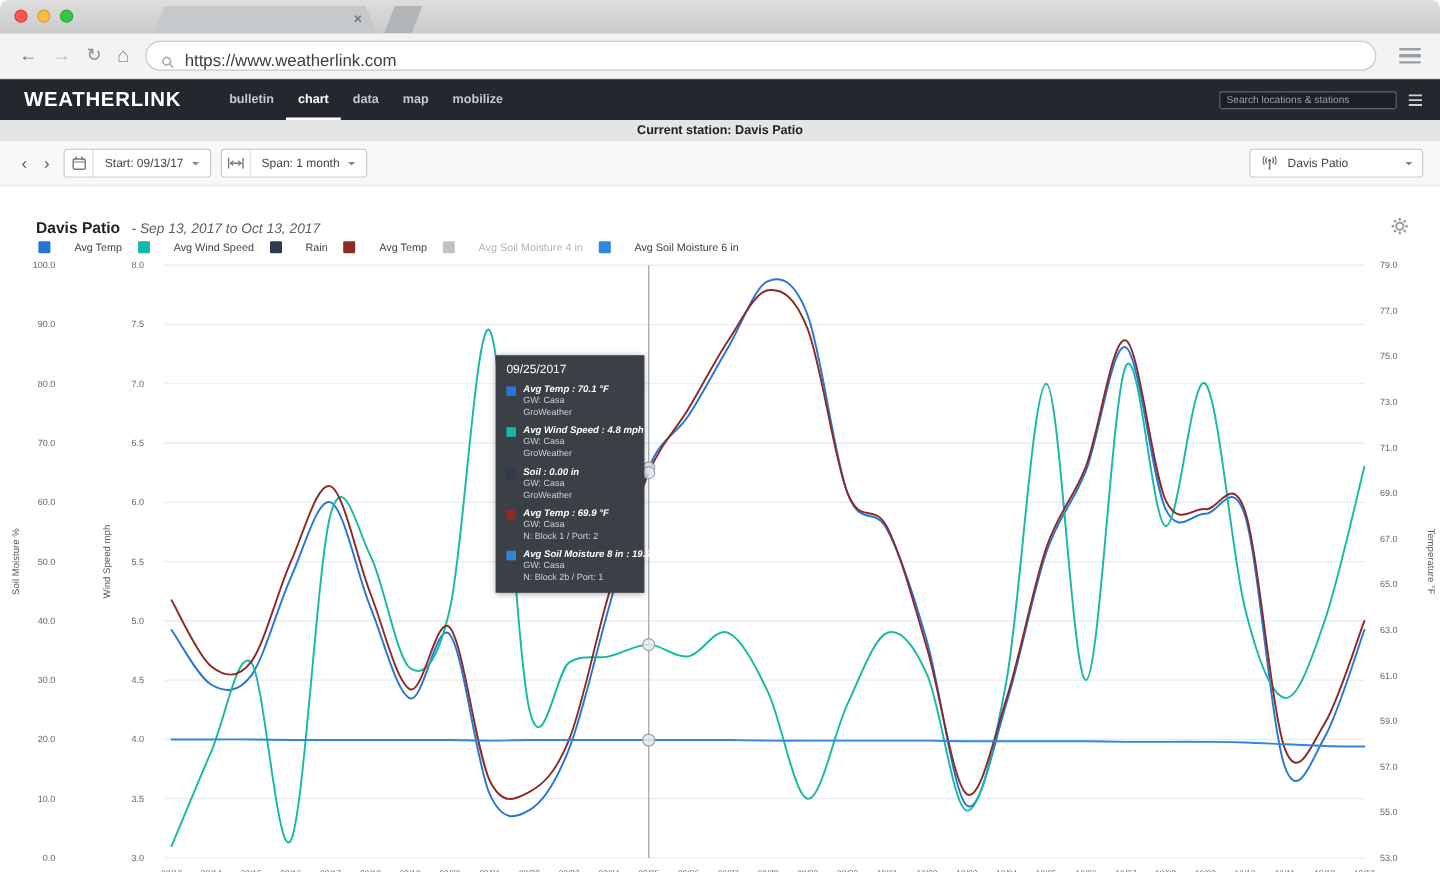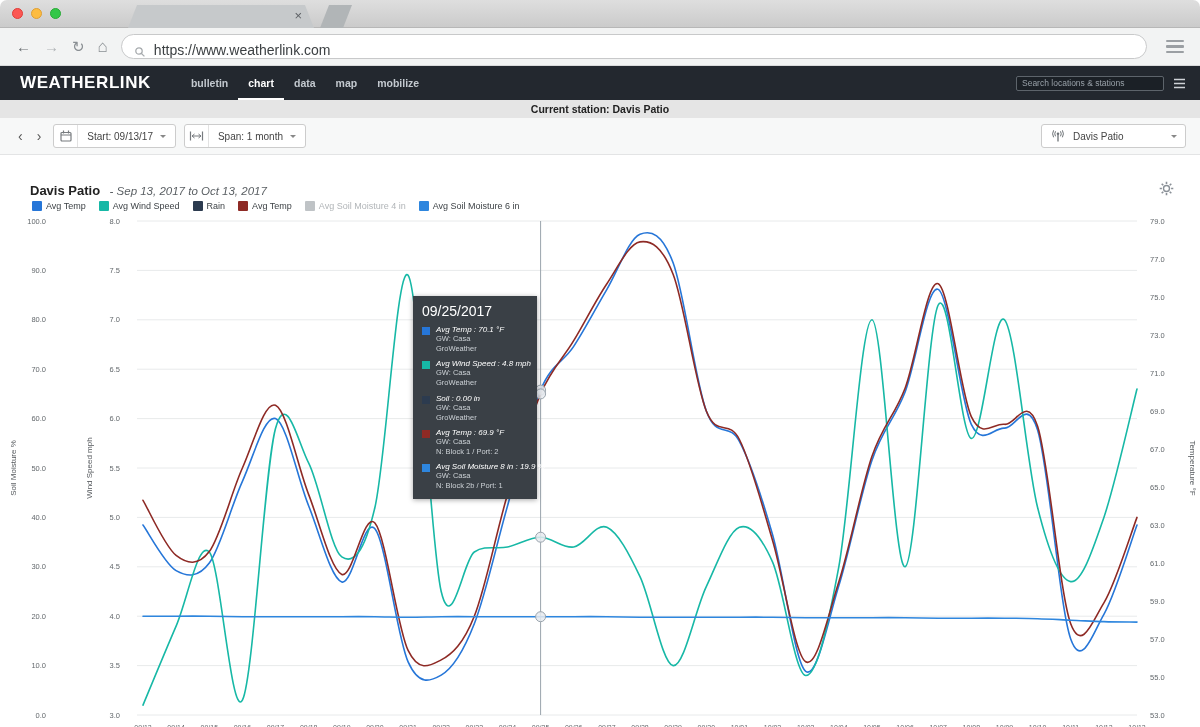--- a/index.html
+++ b/index.html
@@ -67,39 +67,39 @@
   .station-select .caret { margin-left:auto; }
   .station-select .sel-ico { border:none; width:auto; }
 
   
   .chart-panel { position:absolute; top:173px; left:0; width:1200px; height:572px; background:#fff; }
   .chart-header { position:absolute; top:8px; left:30px; right:26px; height:20px; }
   .chart-title { font-size:13px; font-weight:bold; color:#222; }
   .chart-subtitle { font-size:11.5px; font-style:italic; color:#5a5f63; margin-left:5px; }
   .gear { position:absolute; right:0; top:0; }
   .legend { position:absolute; top:28px; left:32px; display:flex; align-items:center; gap:13px; }
-  .legend-item { display:flex; align-items:center; gap:4px; }
+  .legend-item { display:flex; align-items:center; gap:20px; }
   .legend-swatch { width:10px; height:10px; border-radius:1px; display:inline-block; }
   .legend-label { font-size:9px; color:#3e4347; }
   .legend-item.disabled .legend-label { color:#b1b5b8; }
   #chart-svg { position:absolute; top:42px; left:0; }
   #chart-svg text { font-family:"Liberation Sans", sans-serif; }
   #chart-svg .grid { stroke:#e8eaeb; stroke-width:1; }
   #chart-svg .crosshair { stroke:#9aa4ad; stroke-width:1; }
   #chart-svg .tick { font-size:7.5px; fill:#63686c; }
   #chart-svg .xtick { font-size:7px; fill:#63686c; }
   #chart-svg .axis-title { font-size:8px; fill:#55595d; }
 
   
   .tooltip { position:absolute; left:413px; top:123px; width:124px; background:#3a4046; color:#fff;
     padding:7px 9px 3px 9px; box-shadow:0 1px 5px rgba(0,0,0,.35); z-index:5; }
-  .tip-date { font-size:14px; margin-bottom:6px; color:#fff; }
+  .tip-date { font-size:10px; margin-bottom:6px; color:#fff; }
   .tip-entry { display:flex; gap:6px; margin-bottom:5px; }
   .tip-swatch { width:8px; height:8px; flex:0 0 8px; margin-top:2px; }
-  .tip-value { font-size:8px; font-weight:normal; font-style:italic; color:#fff; white-space:nowrap; }
+  .tip-value { font-size:8px; font-weight:bold; font-style:italic; color:#fff; white-space:nowrap; }
   .tip-line { font-size:7.5px; color:#ccd1d6; line-height:1.35; }
 </style>
 </head>
 <body>
 
 <div class="window">
 
   <div class="chrome-top">
     <div class="traffic">
       <span class="dot red"></span>

